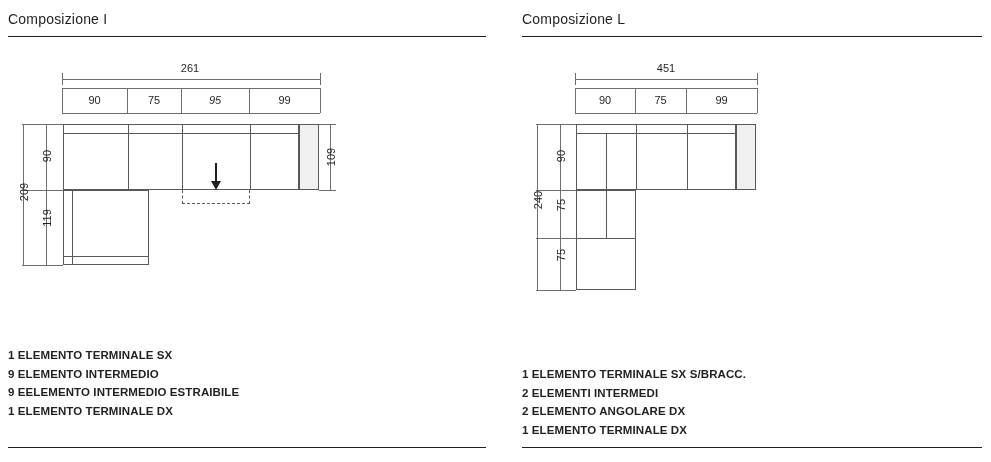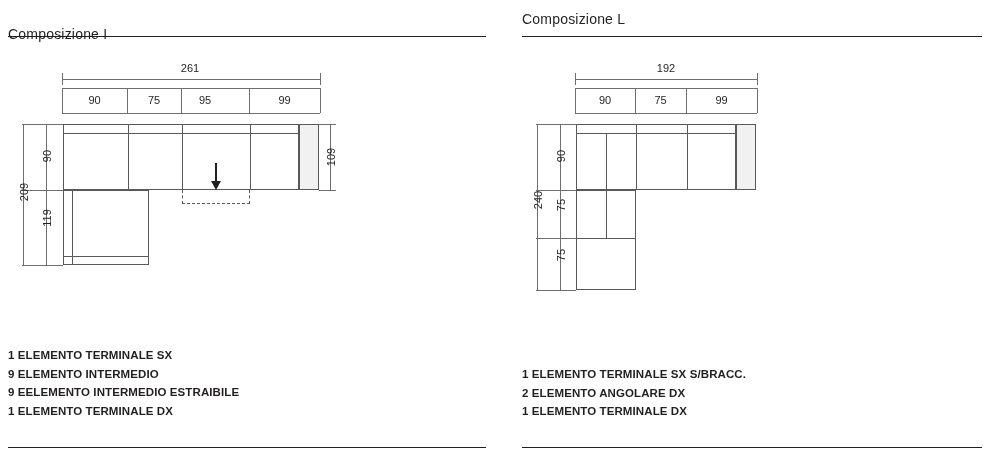--- a/index.html
+++ b/index.html
@@ -117,39 +117,39 @@
     position: absolute;
     height: 0;
     border-top: 1px solid #231f20;
   }
 </style>
 </head>
 <body>
 
 <div class="panel" id="panel-left">
 
-  <div class="panel-title" style="left:8px; top:26px;">Composizione I</div>
+  <div class="panel-title" style="left:8px; top:11px;">Composizione I</div>
   <div class="title-rule" style="left:8px; top:36px; width:478px;"></div>
 
   <div class="dimtext" style="left:150px; top:62px; width:80px;">261</div>
   <div class="dimline" style="left:62px; top:79px; width:258px;"></div>
   <div class="tick" style="left:62px; top:73px; height:12px;"></div>
   <div class="tick" style="left:320px; top:73px; height:12px;"></div>
 
   <div class="dimline" style="left:62px; top:88px; width:258px;"></div>
   <div class="dimline" style="left:62px; top:113px; width:258px;"></div>
   <div class="dimvline" style="left:62px; top:88px; height:25px;"></div>
   <div class="dimvline" style="left:127px; top:88px; height:25px;"></div>
   <div class="dimvline" style="left:181px; top:88px; height:25px;"></div>
   <div class="dimvline" style="left:249px; top:88px; height:25px;"></div>
   <div class="dimvline" style="left:320px; top:88px; height:25px;"></div>
 
   <div class="dimtext" style="left:62px; top:94px; width:65px;">90</div>
   <div class="dimtext" style="left:127px; top:94px; width:54px;">75</div>
-  <div class="dimtext" style="left:171px; top:94px; width:68px;">95</div>
+  <div class="dimtext" style="left:181px; top:94px; width:68px;font-style:italic;">95</div>
   <div class="dimtext" style="left:249px; top:94px; width:71px;">99</div>
 
   <div class="shape" style="left:63px; top:124px; width:236px; height:66px;"></div>
 
   <div class="shape shade" style="left:299px; top:124px; width:20px; height:66px;"></div>
 
   <div class="hline" style="left:63px; top:133px; width:236px;"></div>
 
   <div class="vline" style="left:128px; top:124px; height:66px;"></div>
   <div class="vline" style="left:182px; top:124px; height:66px;"></div>
@@ -190,21 +190,21 @@
     <div>1 ELEMENTO TERMINALE DX</div>
   </div>
   <div class="legend-rule" style="left:8px; top:447px; width:478px;"></div>
 </div>
 
 <div class="panel" id="panel-right">
 
   <div class="panel-title" style="left:26px; top:11px;">Composizione L</div>
   <div class="title-rule" style="left:26px; top:36px; width:460px;"></div>
 
-  <div class="dimtext" style="left:130px; top:62px; width:80px;">192</div>
+  <div class="dimtext" style="left:130px; top:62px; width:80px;">451</div>
   <div class="dimline" style="left:79px; top:79px; width:182px;"></div>
   <div class="tick" style="left:79px; top:73px; height:12px;"></div>
   <div class="tick" style="left:261px; top:73px; height:12px;"></div>
 
   <div class="dimline" style="left:79px; top:88px; width:182px;"></div>
   <div class="dimline" style="left:79px; top:113px; width:182px;"></div>
   <div class="dimvline" style="left:79px; top:88px; height:25px;"></div>
   <div class="dimvline" style="left:139px; top:88px; height:25px;"></div>
   <div class="dimvline" style="left:190px; top:88px; height:25px;"></div>
   <div class="dimvline" style="left:261px; top:88px; height:25px;"></div>
@@ -239,17 +239,18 @@
   <div class="dimtext vert" style="left:45px; top:199px; width:40px;">75</div>
 
   <div class="dimvline" style="left:64px; top:238px; height:52px;"></div>
   <div class="dimtext vert" style="left:45px; top:249px; width:40px;">75</div>
 
   <div class="dimvline" style="left:41px; top:124px; height:166px;"></div>
   <div class="dimtext vert" style="left:22px; top:194px; width:40px;">240</div>
 
   <div class="legend" style="left:26px; top:365px;">
     <div>1 ELEMENTO TERMINALE SX S/BRACC.</div>
+    <div>2 ELEMENTI INTERMEDI</div>
     <div>2 ELEMENTO ANGOLARE DX</div>
     <div>1 ELEMENTO TERMINALE DX</div>
   </div>
   <div class="legend-rule" style="left:26px; top:447px; width:460px;"></div>
 </div>
 
 </body></html>

